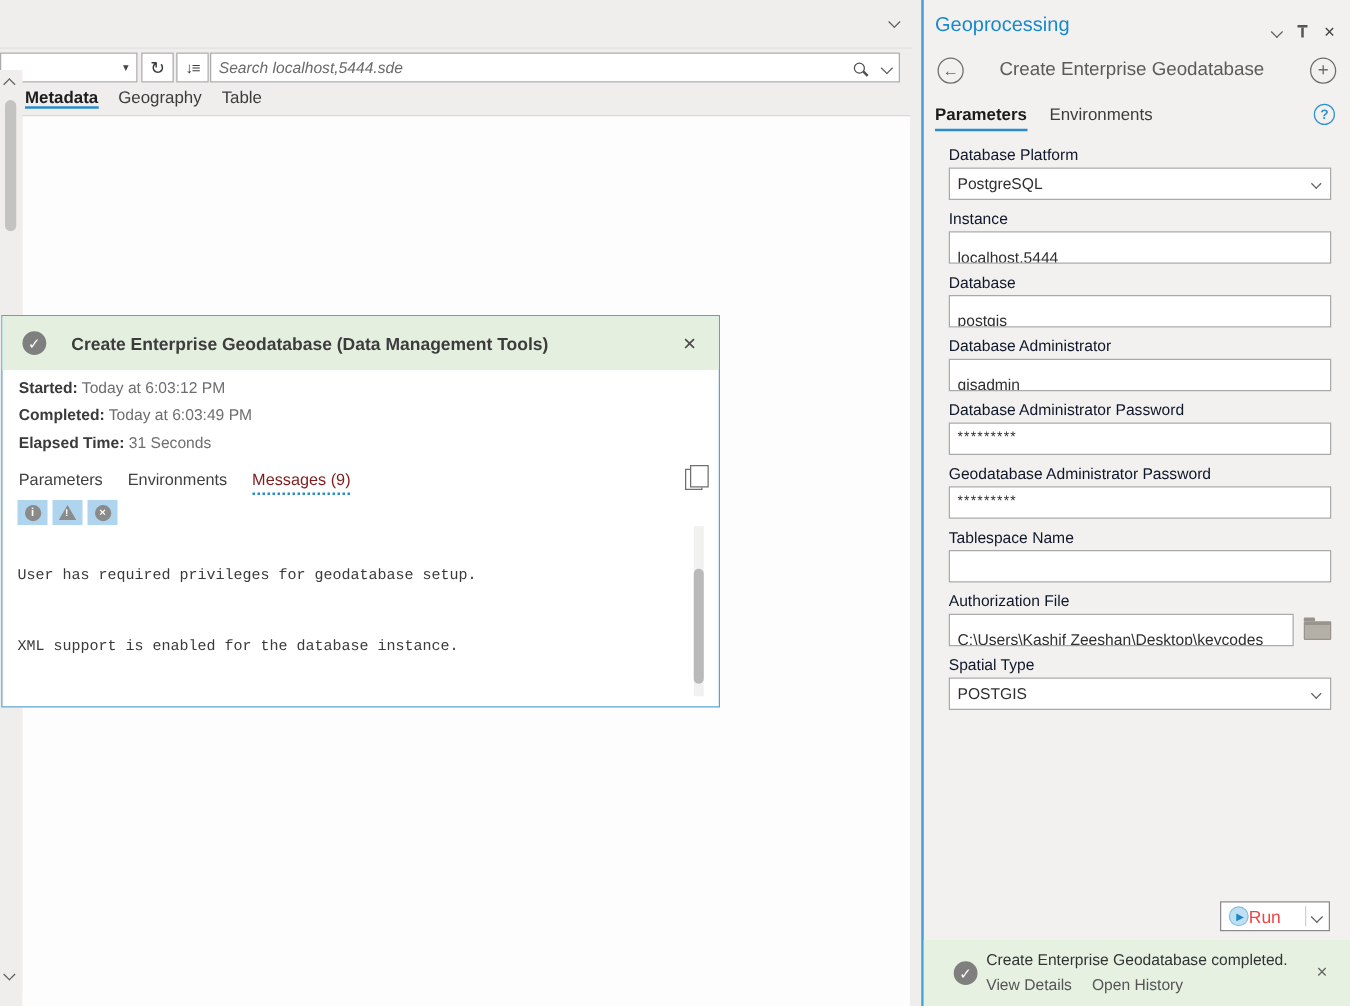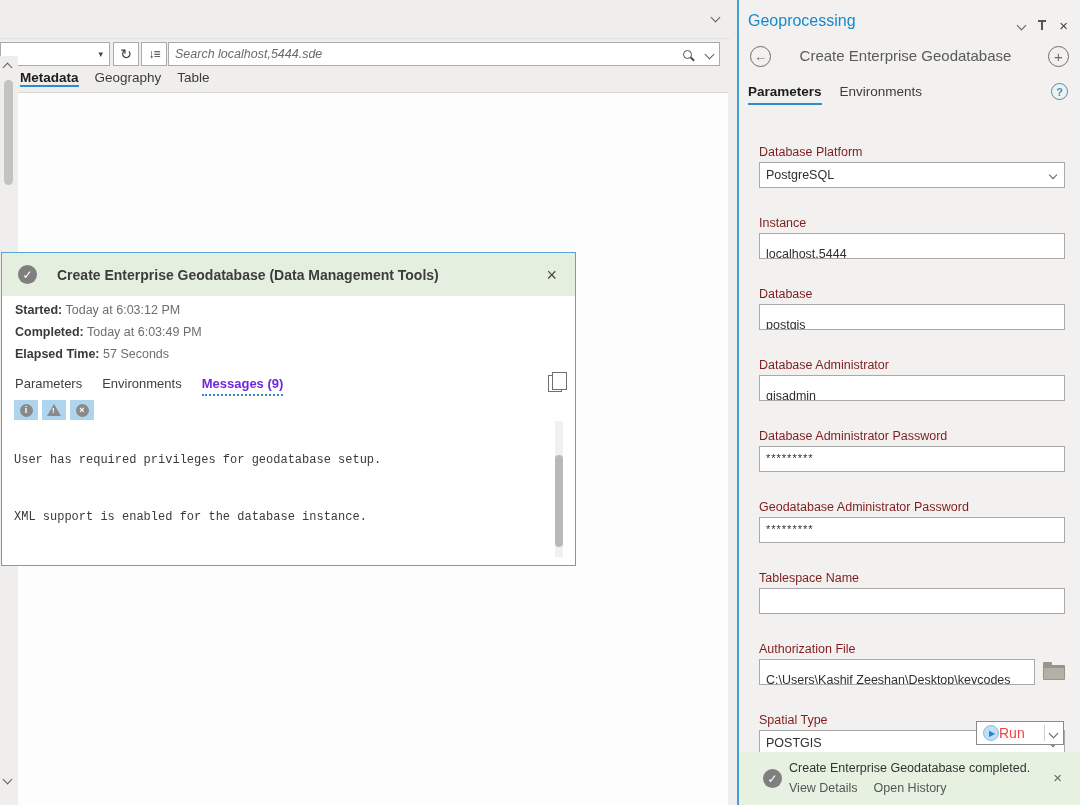--- a/index.html
+++ b/index.html
@@ -60,21 +60,21 @@
   .check-badge { width:19px; height:19px; background:#7f7f7f; color:#fff;
     font-size:12px; flex:0 0 auto; }
   .dlg-title { margin-left:20px; font-size:14px; font-weight:700; color:#3c3c3c; flex:1; }
   .dlg-close { font-size:18px; color:#4a4a4a; line-height:1; cursor:default; }
   .dlg-info { position:absolute; left:13px; top:50px; }
   .dlg-info .row { margin-bottom:8px; font-size:12.5px; line-height:14px; }
   .dlg-info .lbl { font-weight:700; color:#3a3a3a; }
   .dlg-info .val { color:#6e6e6e; }
   .dlg-tabs { position:absolute; left:13px; top:123px; display:flex; gap:20px; }
   .dlg-tab { font-size:13px; color:#3f3f3f; padding-bottom:3px; }
-  .dlg-tab.active { color:#6d28d9; font-weight:700; border-bottom:2px dotted #2c8ccb; }
+  .dlg-tab.active { color:#7f1d1d; font-weight:400; border-bottom:2px dotted #2c8ccb; }
   .copy-icon { position:absolute; right:13px; top:122px; width:14px; height:17px;
     border:1.4px solid #6f6f6f; background:#fff; }
   .copy-icon::before { content:""; position:absolute; left:3px; top:-4px; width:13px;
     height:16px; border:1.4px solid #6f6f6f; background:#fff; }
   .filter-row { position:absolute; left:12px; top:147px; display:flex; gap:4px; }
   .filter-btn { width:24px; height:20px; background:#aed4ee; display:flex;
     align-items:center; justify-content:center; }
   .mini-circle { width:13px; height:13px; background:#8a8a8a; color:#fff;
     font-size:9px; font-weight:700; }
   .warn-tri { position:relative; width:0; height:0; border-left:7px solid transparent;
@@ -108,21 +108,21 @@
     font-size:15px; color:#5a5a5a; white-space:nowrap; overflow:hidden; }
   .plus-btn { position:absolute; right:11px; top:2px; width:21px; height:21px;
     border:1.5px solid #6d6d6d; color:#6d6d6d; font-size:15px; }
   .panel-tabs { position:absolute; left:9px; top:84px; display:flex; gap:18px; }
   .panel-tab { font-size:13.5px; color:#3c3c3c; padding-bottom:4px; }
   .panel-tab.active { color:#1c1c1c; font-weight:700; border-bottom:2px solid #2c8ccb; }
   .help-btn { position:absolute; right:12px; top:83px; width:17px; height:17px;
     border:1.5px solid #2f93cf; color:#2f93cf; font-size:11px; font-weight:700; }
   .form { position:absolute; left:20px; top:117px; width:306px; }
   .fgroup { margin-bottom:8px; }
-  .flabel { font-size:12.5px; color:#7f1d1d; margin-bottom:3px;margin-top:28px; }
+  .flabel { font-size:12.5px; color:#0f172a; margin-bottom:3px; }
   .fbox { width:100%; height:22px; background:#fff; border:1px solid #a9a9a9;
     font-size:12.5px; color:#2f2f2f; padding:12px 6px; line-height:16px;
     overflow:hidden; white-space:nowrap; }
   .fbox.pw { height:26px; font-size:11px; letter-spacing:1px; padding-top:3px; }
   .fselect { display:flex; align-items:center; }
   .fselect .fval { flex:1; }
   .fselect .chev { width:6px; height:6px; margin-right:2px; }
   .file-row { display:flex; align-items:center; gap:8px; }
   .file-row .fbox { flex:1; }
   .folder-btn { position:relative; width:22px; height:15px; background:#98938b;
@@ -200,21 +200,21 @@
         <div class="row">
           <span class="lbl">Started:</span>
           <span class="val">Today at 6:03:12 PM</span>
         </div>
         <div class="row">
           <span class="lbl">Completed:</span>
           <span class="val">Today at 6:03:49 PM</span>
         </div>
         <div class="row">
           <span class="lbl">Elapsed Time:</span>
-          <span class="val">57 Seconds</span>
+          <span class="val">31 Seconds</span>
         </div>
       </div>
 
       <div class="dlg-tabs">
         <div class="dlg-tab">Parameters</div>
         <div class="dlg-tab">Environments</div>
         <div class="dlg-tab active">Messages (9)</div>
       </div>
       <div class="copy-icon"></div>
 

